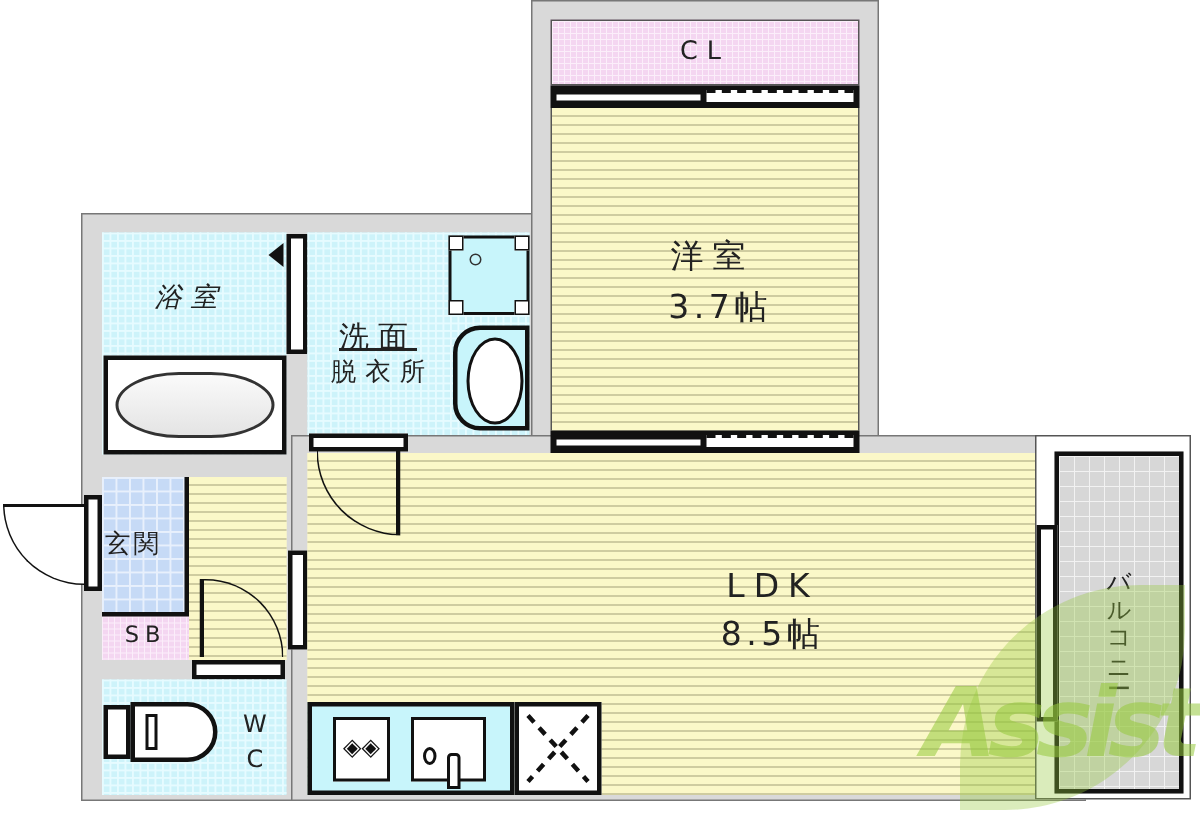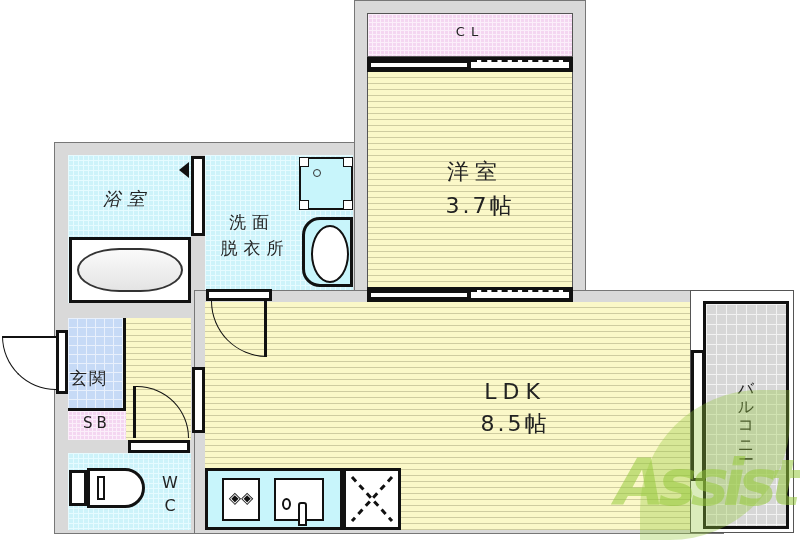--- a/index.html
+++ b/index.html
@@ -17,21 +17,21 @@
   .watermark{position:absolute;font-family:"DejaVu Sans",sans-serif;font-weight:bold;font-style:italic;color:rgba(150,200,60,0.55);font-size:64px;letter-spacing:-6px;margin-top:36px;}
 </style>
 </head>
 <body>
 
 <div class="abs wall" style="left:54px;top:142px;width:310px;height:392px;"></div>
 <div class="abs wall" style="left:354px;top:0px;width:232px;height:305px;"></div>
 <div class="abs wall" style="left:194px;top:290px;width:530px;height:244px;"></div>
 
 <div class="abs floor-pink" style="left:367px;top:13px;width:206px;height:44px;border:1px solid #555;box-sizing:border-box;"></div>
-<div class="label" style="left:420px;top:24px;width:100px;font-size:13px;">CL</div>
+<div class="label" style="left:420px;top:24px;width:100px;font-size:17px;">CL</div>
 <div class="abs blk" style="left:367px;top:57px;width:206px;height:15px;">
   <div class="abs" style="left:4px;top:6px;width:96px;height:4px;background:#fff;"></div>
   <div class="abs" style="left:104px;top:3px;width:98px;height:8px;background:#fff;border-top:2px dashed #111;box-sizing:border-box;"></div>
 </div>
 
 <div class="abs floor-wood" style="left:367px;top:72px;width:206px;height:215px;border-left:1px solid #555;border-right:1px solid #555;box-sizing:border-box;"></div>
 <div class="label" style="left:420px;top:158px;width:110px;font-size:22px;">洋室</div>
 <div class="label" style="left:420px;top:192px;width:120px;font-size:22px;letter-spacing:3px;">3.7帖</div>
 <div class="abs blk" style="left:367px;top:287px;width:206px;height:15px;">
   <div class="abs" style="left:4px;top:6px;width:96px;height:4px;background:#fff;"></div>
@@ -40,36 +40,36 @@
 
 <div class="abs floor-tile-blue" style="left:68px;top:155px;width:123px;height:148px;"></div>
 <div class="label" style="left:92px;top:188px;width:70px;font-style:italic;">浴室</div>
 <div class="abs" style="left:69px;top:237px;width:122px;height:66px;background:#fff;border:3px solid #111;box-sizing:border-box;">
   <div class="abs" style="left:5px;top:8px;width:106px;height:44px;border:2px solid #333;border-radius:40%/50%;background:linear-gradient(#fafafa,#e4e4e4);box-sizing:border-box;"></div>
 </div>
 <div class="abs wbox" style="left:191px;top:156px;width:14px;height:80px;"></div>
 <div class="abs" style="left:179px;top:162px;width:0;height:0;border-top:8px solid transparent;border-bottom:8px solid transparent;border-right:10px solid #111;"></div>
 
 <div class="abs floor-tile-blue" style="left:205px;top:155px;width:148px;height:135px;"></div>
-<div class="label" style="left:222px;top:212px;width:60px;font-size:17px;">洗面</div>
+<div class="label" style="left:222px;top:212px;width:60px;font-size:20px;text-decoration:underline;">洗面</div>
 <div class="label" style="left:210px;top:238px;width:90px;font-size:17px;">脱衣所</div>
 <div class="abs" style="left:299px;top:157px;width:54px;height:53px;background:#c8f5fb;border:2px solid #111;box-sizing:border-box;">
   <div class="abs" style="left:12px;top:10px;width:6px;height:6px;border:1.5px solid #333;border-radius:50%;"></div>
   <div class="abs" style="left:-2px;top:-2px;width:8px;height:8px;background:#fff;border:1.5px solid #111;"></div>
   <div class="abs" style="right:-2px;top:-2px;width:8px;height:8px;background:#fff;border:1.5px solid #111;"></div>
   <div class="abs" style="left:-2px;bottom:-2px;width:8px;height:8px;background:#fff;border:1.5px solid #111;"></div>
   <div class="abs" style="right:-2px;bottom:-2px;width:8px;height:8px;background:#fff;border:1.5px solid #111;"></div>
 </div>
 <div class="abs" style="left:302px;top:217px;width:51px;height:70px;background:#c8f5fb;border:3px solid #111;border-radius:18px 0 0 18px;box-sizing:border-box;">
   <div class="abs" style="left:6px;top:5px;width:34px;height:54px;background:#fff;border:2px solid #111;border-radius:50%;"></div>
 </div>
 <div class="abs wbox" style="left:206px;top:289px;width:66px;height:12px;"></div>
 
 <div class="abs floor-tile-blue2" style="left:68px;top:318px;width:58px;height:90px;border-right:3px solid #111;box-sizing:border-box;"></div>
-<div class="label" style="left:70px;top:368px;width:36px;font-size:17px;letter-spacing:2px;">玄関</div>
+<div class="label" style="left:70px;top:353px;width:36px;font-size:17px;letter-spacing:2px;">玄関</div>
 <div class="abs floor-wood" style="left:126px;top:318px;width:65px;height:122px;"></div>
 <div class="abs floor-pink" style="left:68px;top:408px;width:58px;height:32px;border-top:3px solid #111;box-sizing:border-box;"></div>
 <div class="label" style="left:72px;top:414px;width:50px;font-size:15px;letter-spacing:4px;">SB</div>
 <div class="abs wbox" style="left:56px;top:330px;width:12px;height:64px;"></div>
 <div class="abs" style="left:2px;top:336px;width:54px;height:54px;border-top:2px solid #111;border-left:1.5px solid #111;border-bottom:1.5px solid #111;border-radius:0 0 0 54px;box-sizing:border-box;background:#fff;"></div>
 
 <div class="abs" style="left:133px;top:386px;width:56px;height:52px;border-top:1.5px solid #111;border-right:1.5px solid #111;border-left:3px solid #111;border-radius:0 56px 0 0;box-sizing:border-box;"></div>
 <div class="abs wbox" style="left:128px;top:440px;width:62px;height:13px;"></div>
 
 <div class="abs wbox" style="left:192px;top:367px;width:13px;height:66px;"></div>

